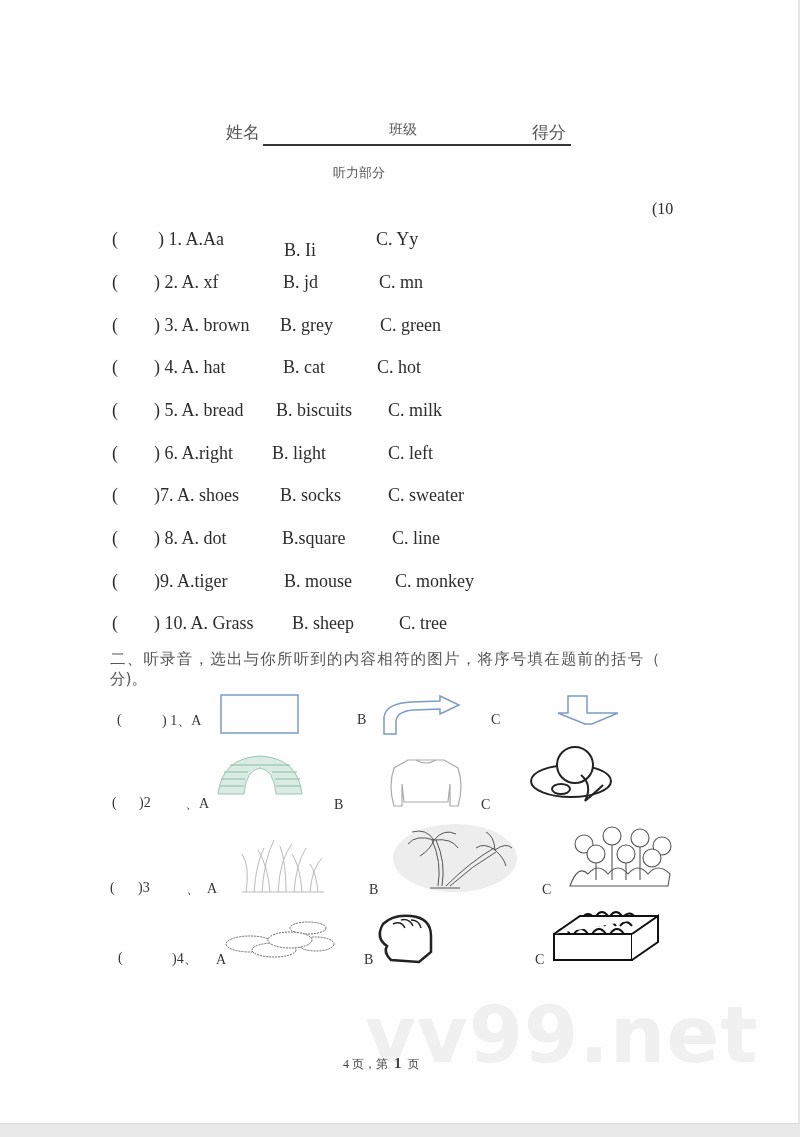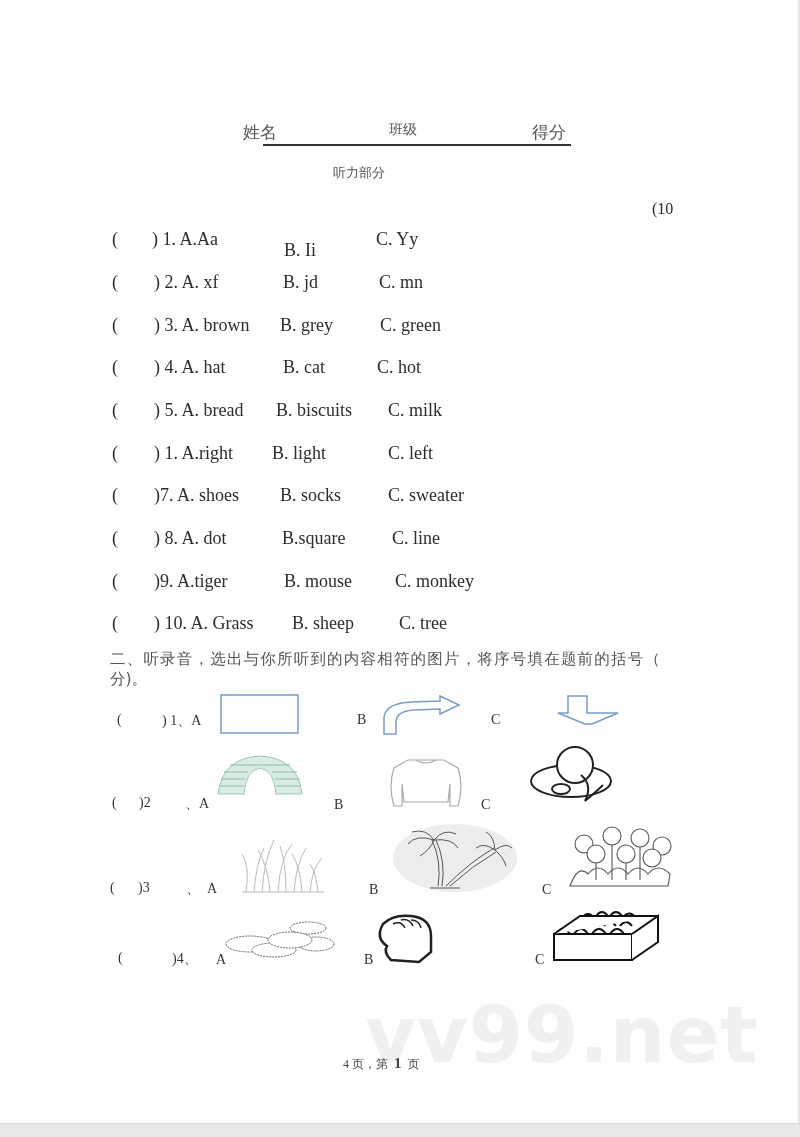--- a/index.html
+++ b/index.html
@@ -17,31 +17,31 @@
   .watermark { position:absolute; left:365px; top:990px; font-family:"DejaVu Sans", sans-serif;
                font-weight:bold; font-size:78px; color:#f0f0f0; letter-spacing:1px; }
   .footer { font-size:12px; color:#444; }
   svg { position:absolute; overflow:visible; }
 </style>
 </head>
 <body>
 
 <div class="page">
 
-  <span class="abs cjk" style="left:226px;top:121px;font-size:17px;margin-left:17px;">姓名</span>
+  <span class="abs cjk" style="left:226px;top:121px;font-size:17px;">姓名</span>
   <span class="abs cjk" style="left:389px;top:121px;font-size:14px;">班级</span>
   <span class="abs cjk" style="left:532px;top:121px;font-size:17px;">得分</span>
   <div class="header-line"></div>
   <span class="abs cjk" style="left:333px;top:164px;font-size:13px;">听力部分</span>
   <span class="abs" style="left:652px;top:200px;font-size:16px;">(10</span>
 
   <div>
     <div>
       <span class="abs q" style="left:112px;top:229px;">(</span>
-      <span class="abs q" style="left:152px;top:229px;">) 1. A.Aa</span>
+      <span class="abs q" style="left:158px;top:229px;">) 1. A.Aa</span>
       <span class="abs q" style="left:284px;top:240px;">B. Ii</span>
       <span class="abs q" style="left:376px;top:229px;">C. Yy</span>
     </div>
     <div>
       <span class="abs q" style="left:112px;top:272px;">(</span>
       <span class="abs q" style="left:154px;top:272px;">) 2. A. xf</span>
       <span class="abs q" style="left:283px;top:272px;">B. jd</span>
       <span class="abs q" style="left:379px;top:272px;">C. mn</span>
     </div>
     <div>
@@ -57,21 +57,21 @@
       <span class="abs q" style="left:377px;top:357px;">C. hot</span>
     </div>
     <div>
       <span class="abs q" style="left:112px;top:400px;">(</span>
       <span class="abs q" style="left:154px;top:400px;">) 5. A. bread</span>
       <span class="abs q" style="left:276px;top:400px;">B. biscuits</span>
       <span class="abs q" style="left:388px;top:400px;">C. milk</span>
     </div>
     <div>
       <span class="abs q" style="left:112px;top:443px;">(</span>
-      <span class="abs q" style="left:154px;top:443px;">) 1. A.right</span>
+      <span class="abs q" style="left:154px;top:443px;">) 6. A.right</span>
       <span class="abs q" style="left:272px;top:443px;">B. light</span>
       <span class="abs q" style="left:388px;top:443px;">C. left</span>
     </div>
     <div>
       <span class="abs q" style="left:112px;top:485px;">(</span>
       <span class="abs q" style="left:154px;top:485px;">)7. A. shoes</span>
       <span class="abs q" style="left:280px;top:485px;">B. socks</span>
       <span class="abs q" style="left:388px;top:485px;">C. sweater</span>
     </div>
     <div>

